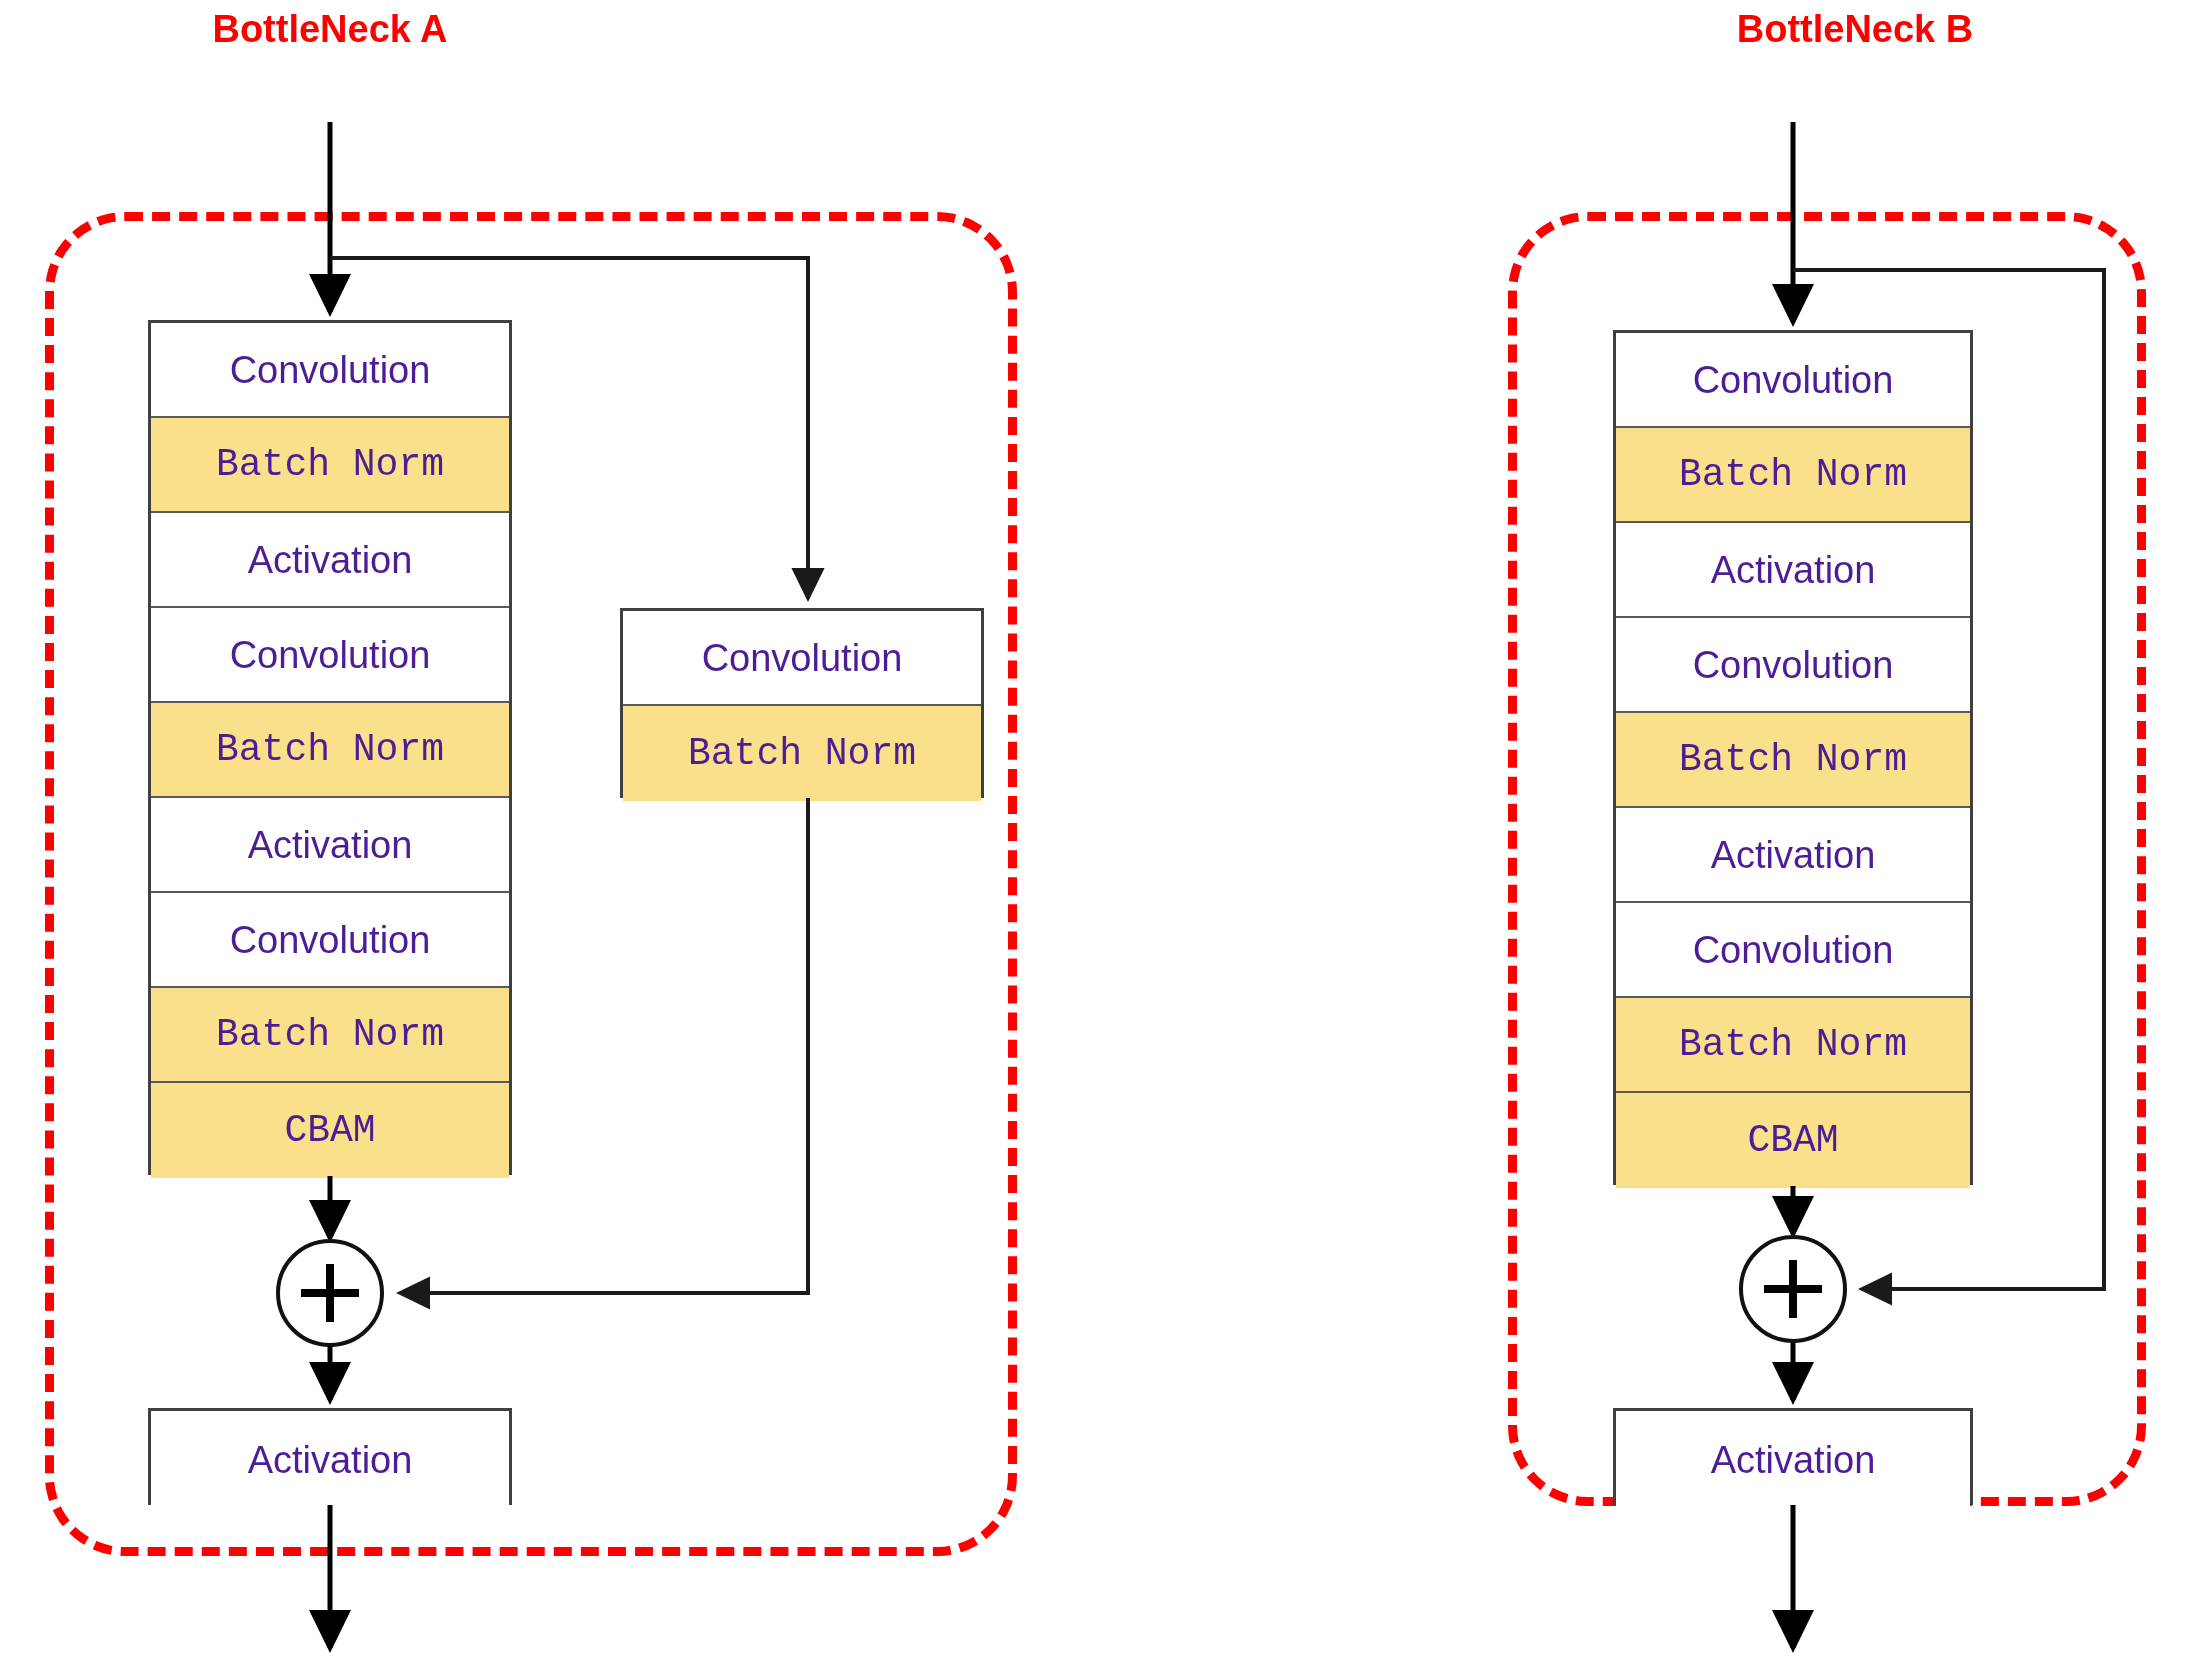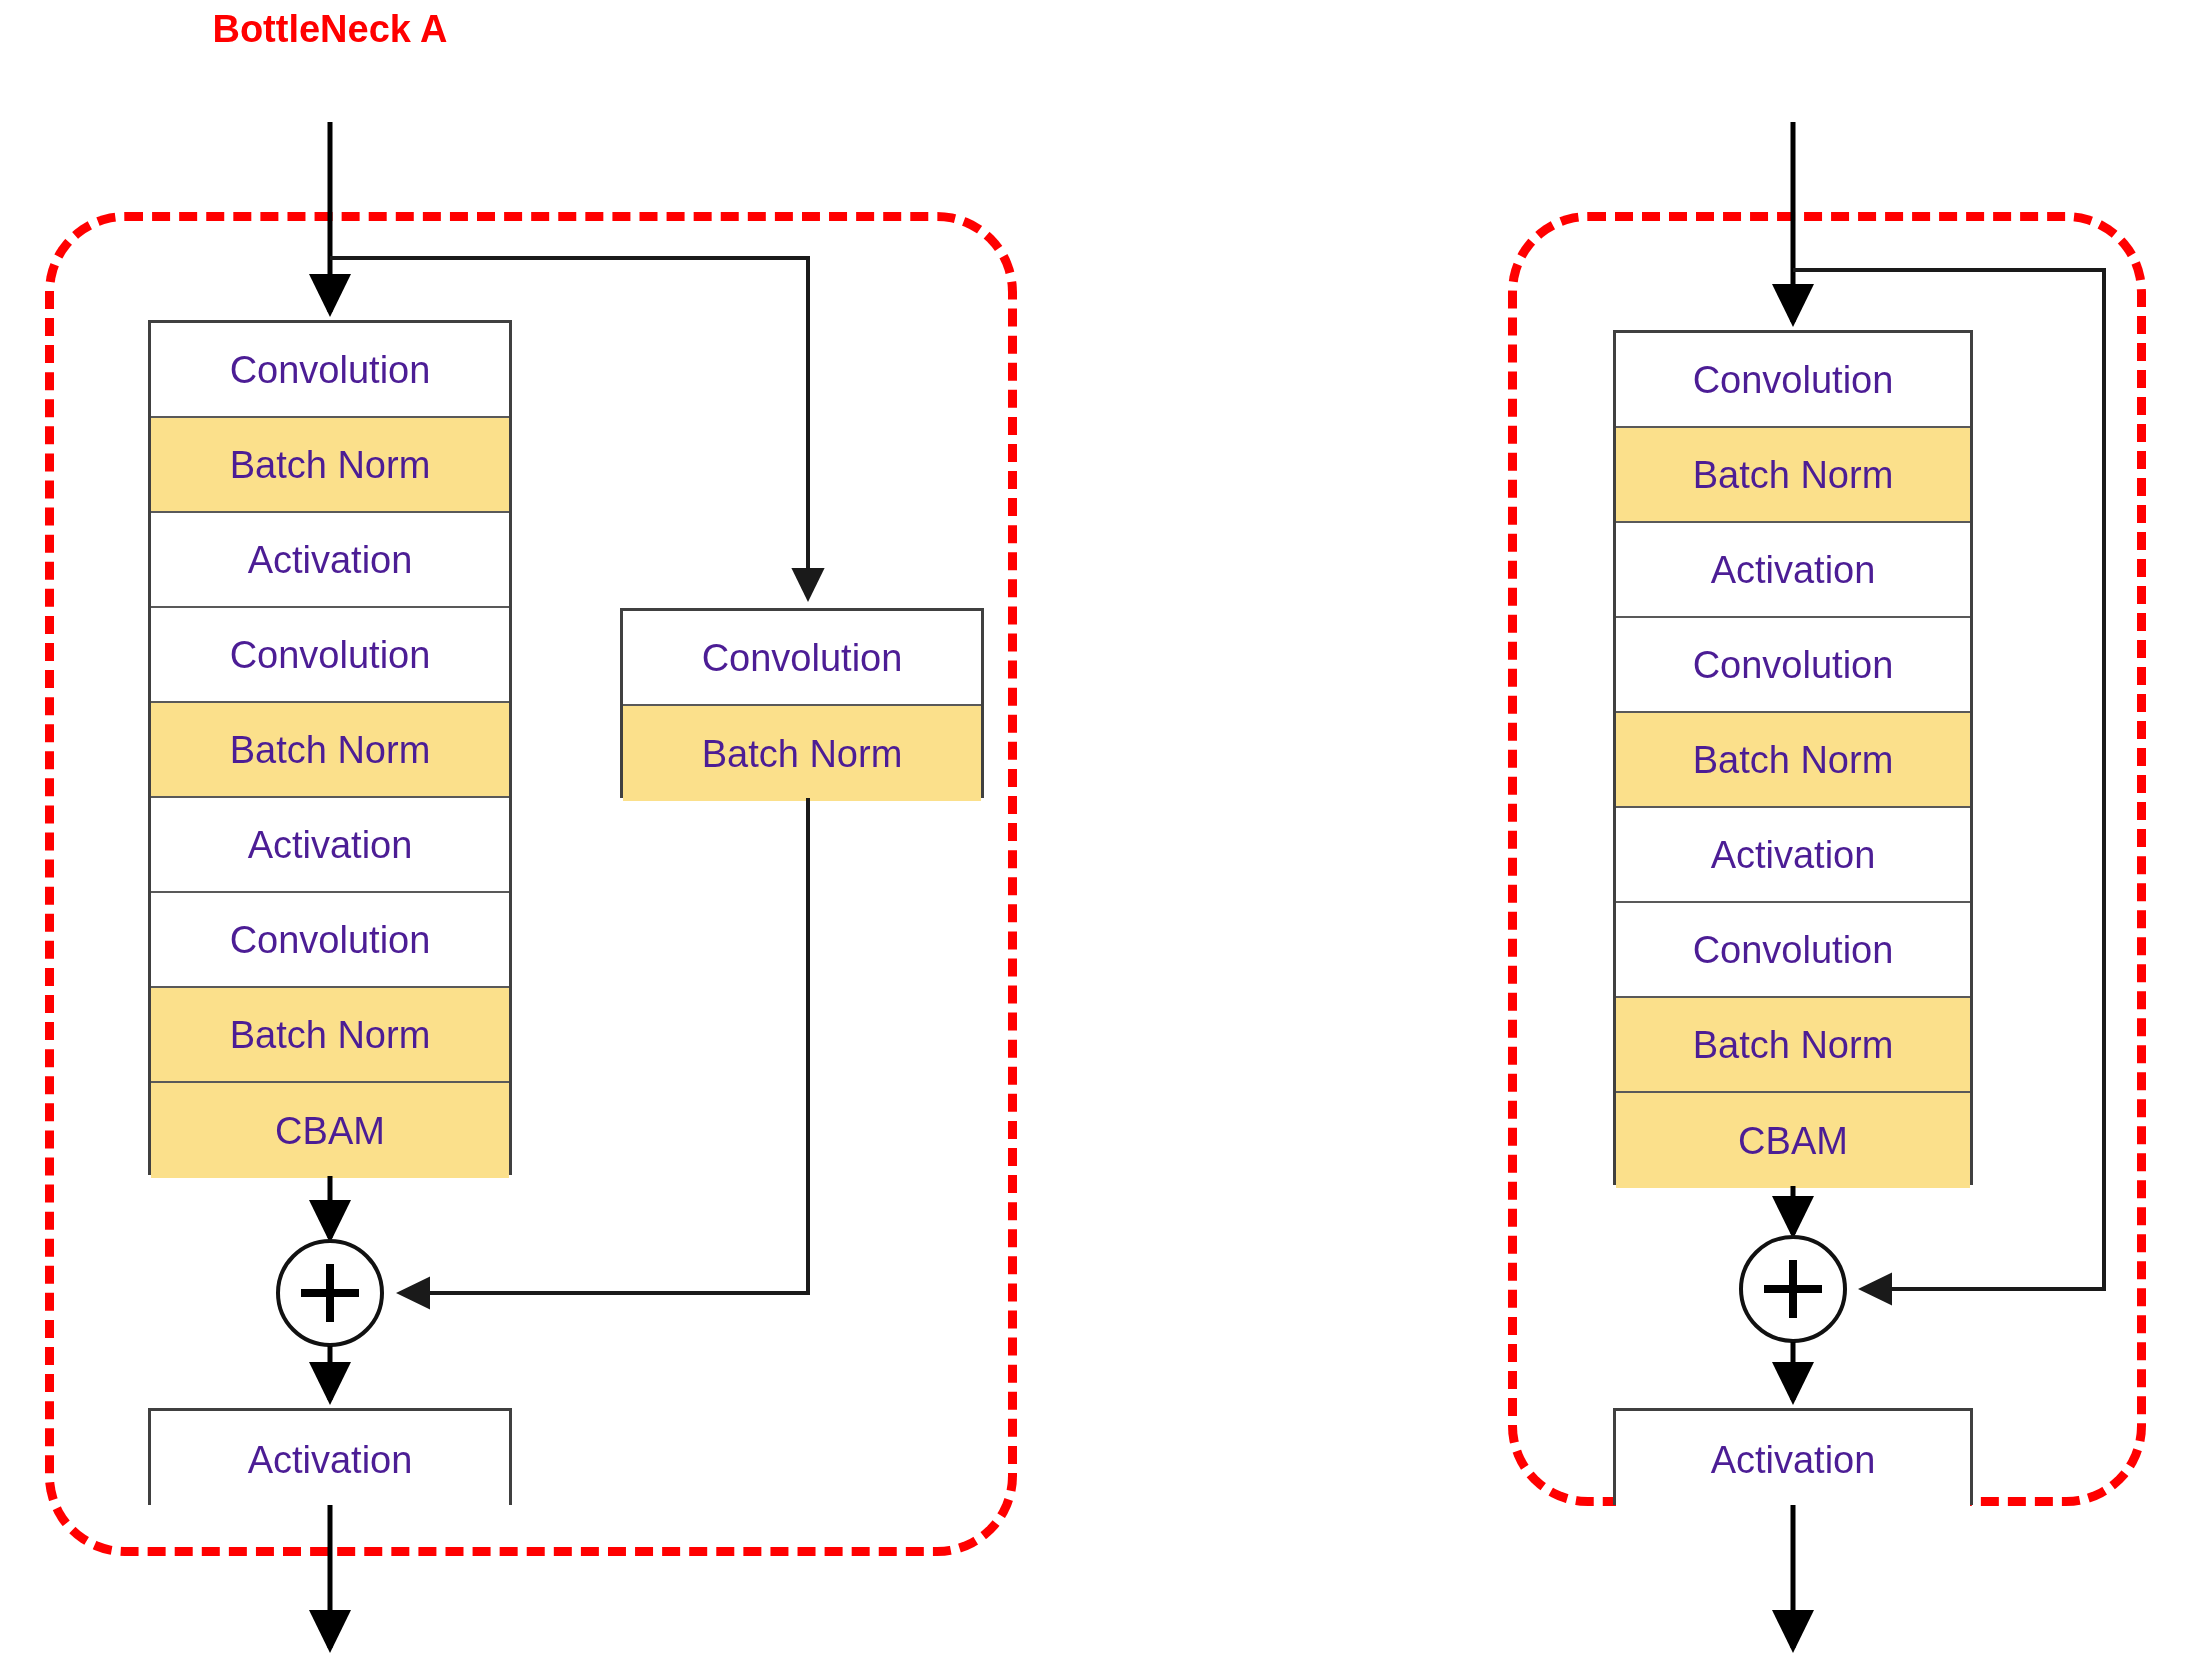--- a/index.html
+++ b/index.html
@@ -47,37 +47,39 @@
     color: #4c1d95;
     background: #ffffff;
     line-height: 1;
     text-align: center;
   }
   .row:last-child {
     border-bottom: none;
   }
   .row.yellow {
     background: #FBE08B;
+    font-family: Liberation Mono, monospace;
   }
   .svg-layer {
     position: absolute;
     left: 0;
     top: 0;
     width: 2211px;
     height: 1660px;
     pointer-events: none;
   }
 </style>
 </head>
 <body>
 
 <div id="canvas">
 
   <div class="title" style="left:110px; top:8px; width:440px;">BottleNeck A</div>
 
+  <div class="title" style="left:1635px; top:8px; width:440px;">BottleNeck B</div>
 
   <div class="dashed-group" style="left:45px; top:212px; width:972px; height:1344px;"></div>
 
   <div class="dashed-group" style="left:1508px; top:212px; width:638px; height:1294px;"></div>
 
   <div class="stack" style="left:148px; top:320px; width:364px; height:855px;">
     <div class="row" style="height:95px;">Convolution</div>
     <div class="row yellow" style="height:95px;">Batch Norm</div>
     <div class="row" style="height:95px;">Activation</div>
     <div class="row" style="height:95px;">Convolution</div>

